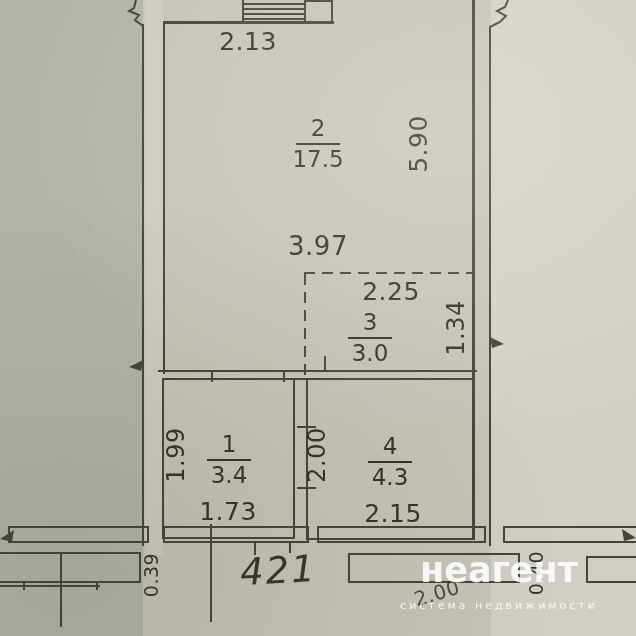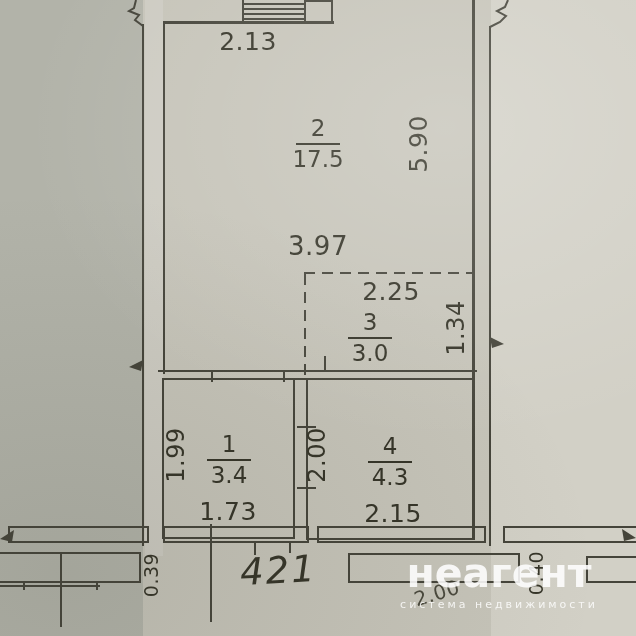--- a/index.html
+++ b/index.html
@@ -22,22 +22,22 @@
   .dim{position:absolute;font-size:25px;line-height:1.05;text-align:center;letter-spacing:0.5px;}
   .rot{transform:rotate(-90deg);transform-origin:center;height:24px;line-height:24px;}
   .small{font-size:19px;}
   .rlabel{position:absolute;text-align:center;}
   .rlabel .n{display:inline-block;font-size:23px;line-height:1;padding:0 7px 3px;border-bottom:2px solid var(--text,#353428);min-width:30px;}
   .rlabel .a{font-size:23px;line-height:1;padding-top:3px;}
   .planno{position:absolute;font-size:37px;font-style:italic;letter-spacing:2px;transform:rotate(-3deg);}
   .tilt{transform:rotate(-17deg);font-size:20px;opacity:.85;}
   svg{position:absolute;overflow:visible;}
   #wm{position:absolute;left:398px;top:553px;width:202px;z-index:20;text-align:center;}
-  #wm .brand{font-size:41px;font-weight:800;line-height:1;color:var(--wm,#fff);opacity:.87;letter-spacing:0px;}
-  #wm .tag{margin-top:4px;font-size:11px;letter-spacing:3px;color:var(--wm,#fff);opacity:.82;white-space:nowrap;}
+  #wm .brand{font-size:35px;font-weight:800;line-height:1;color:var(--wm,#fff);opacity:.87;letter-spacing:0px;}
+  #wm .tag{margin-top:11px;font-size:11px;letter-spacing:3px;color:var(--wm,#fff);opacity:.82;white-space:nowrap;}
 </style>
 </head>
 <body>
 
 <div id="plan">
 
   <div class="strip" style="left:0;width:143px;background:var(--paper-left,#b2b3a9);"></div>
   <div class="strip" style="left:145px;width:18px;height:556px;background:rgba(255,255,255,.13);"></div>
   <div class="strip" style="left:491px;width:145px;background:var(--paper-right,#d2d0c6);"></div>
 

